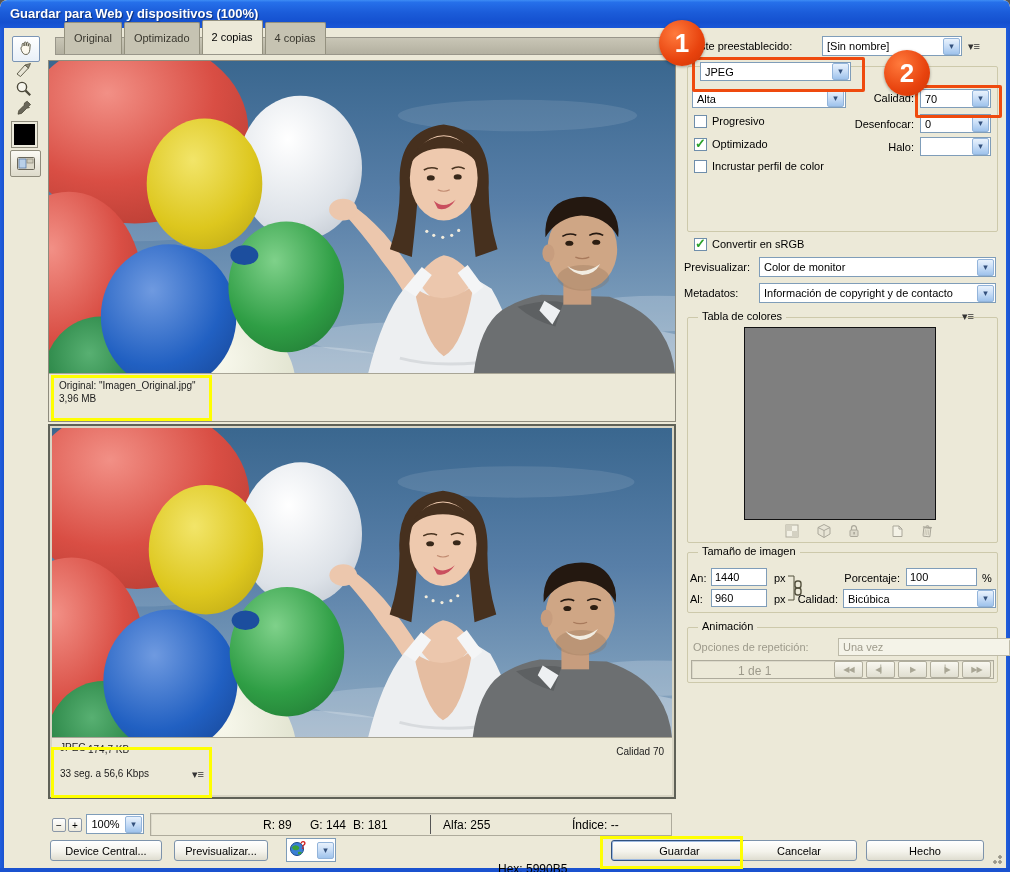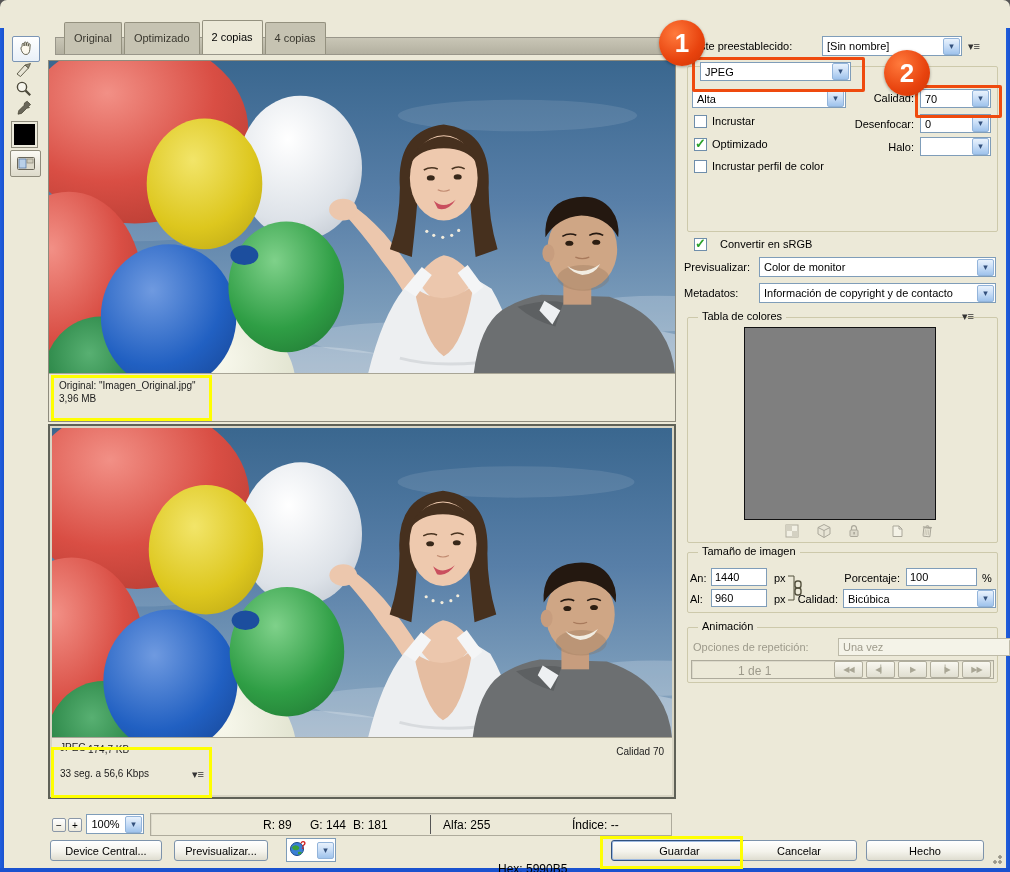--- a/index.html
+++ b/index.html
@@ -194,20 +194,23 @@
       </g>
       <path d="M515 177 Q522 173 529 176 M542 176 Q549 172 556 176" stroke="#241810" stroke-width="1.6" fill="none"></path>
       <path d="M528 198 Q535 201 542 198" stroke="#a87a5c" stroke-width="1.2" fill="none"></path>
       <path d="M520 207 Q535 218 553 205 Q547 216 535 216 Q525 214 520 207 Z" fill="#f2ede2"></path>
     </symbol>
   </defs>
 </svg>
 
 <div class="window">
 
+  <div class="titlebar">
+    <span>Guardar para Web y dispositivos (100%)</span>
+  </div>
   <div class="edge l"></div>
   <div class="edge r"></div>
   <div class="edge b"></div>
 
   <div class="tool toolbtn" style="left:12px;top:36px;width:26px;height:24px;">
     <svg width="18" height="18" viewBox="0 0 18 18">
       <path d="M4.5 10.5 C3.5 8 4 7 5 6.8 L5.2 4.2 C5.3 3 6.8 3 6.9 4.2 L7.1 6 L7.3 2.8 C7.4 1.6 9 1.6 9.1 2.8 L9.2 5.8 L9.6 3 C9.8 1.9 11.2 2 11.2 3.2 L11.2 6.2 L11.7 4.4 C12 3.4 13.3 3.7 13.2 4.8 L12.8 9.5 C12.6 12.5 11.5 14.5 8.8 14.5 C6.5 14.5 5.4 12.8 4.5 10.5 Z" fill="#fdf9ee" stroke="#55523f" stroke-width="0.9"></path>
     </svg>
   </div>
   <div class="tool" style="left:13px;top:61px;width:22px;height:17px;">
@@ -290,40 +293,40 @@
   </div>
   <div class="lbl r" style="left:850px;top:92px;width:64px;">Calidad:</div>
   <div class="combo" style="left:920px;top:89px;width:71px;">
     <span class="txt">70</span>
     <span class="arr">▾</span>
   </div>
   <div class="obox" style="left:915px;top:85px;width:81px;height:27px;"></div>
   <div class="badge" style="left:884px;top:50px;">2</div>
 
   <div class="check" style="left:694px;top:115px;"></div>
-  <div class="lbl" style="left:712px;top:115px;">Incrustar</div>
+  <div class="lbl" style="left:712px;top:115px;">Progresivo</div>
   <div class="lbl r" style="left:830px;top:118px;width:84px;">Desenfocar:</div>
   <div class="combo" style="left:920px;top:114px;width:71px;">
     <span class="txt">0</span>
     <span class="arr">▾</span>
   </div>
 
   <div class="check on" style="left:694px;top:138px;"></div>
   <div class="lbl" style="left:712px;top:138px;">Optimizado</div>
   <div class="lbl r" style="left:860px;top:141px;width:54px;">Halo:</div>
   <div class="combo" style="left:920px;top:137px;width:71px;">
     <span class="txt"></span>
     <span class="arr">▾</span>
   </div>
 
   <div class="check" style="left:694px;top:160px;"></div>
   <div class="lbl" style="left:712px;top:160px;">Incrustar perfil de color</div>
 
   <div class="check on" style="left:694px;top:238px;"></div>
-  <div class="lbl" style="left:712px;top:238px;margin-left:8px;">Convertir en sRGB</div>
+  <div class="lbl" style="left:712px;top:238px;">Convertir en sRGB</div>
 
   <div class="lbl" style="left:684px;top:261px;">Previsualizar:</div>
   <div class="combo" style="left:759px;top:257px;width:237px;height:20px;">
     <span class="txt">Color de monitor</span>
     <span class="arr">▾</span>
   </div>
   <div class="lbl" style="left:684px;top:287px;">Metadatos:</div>
   <div class="combo" style="left:759px;top:283px;width:237px;height:20px;">
     <span class="txt">Información de copyright y de contacto</span>
     <span class="arr">▾</span>

